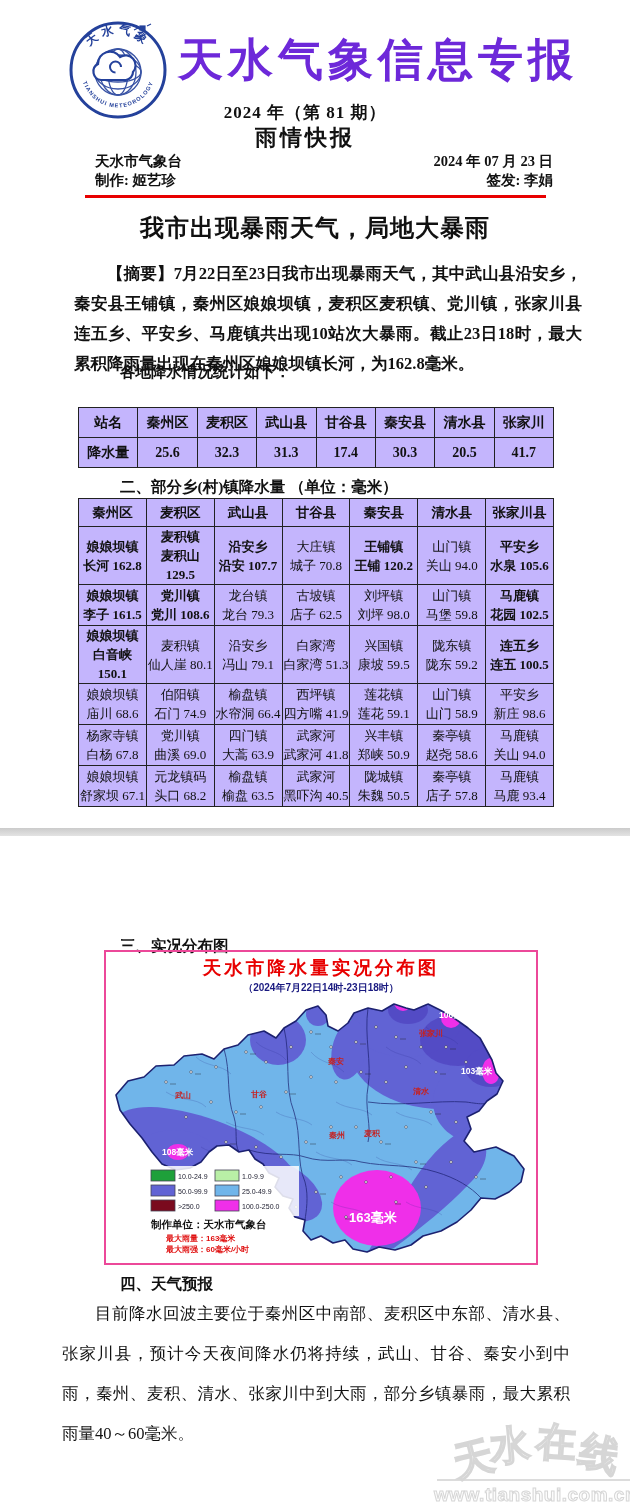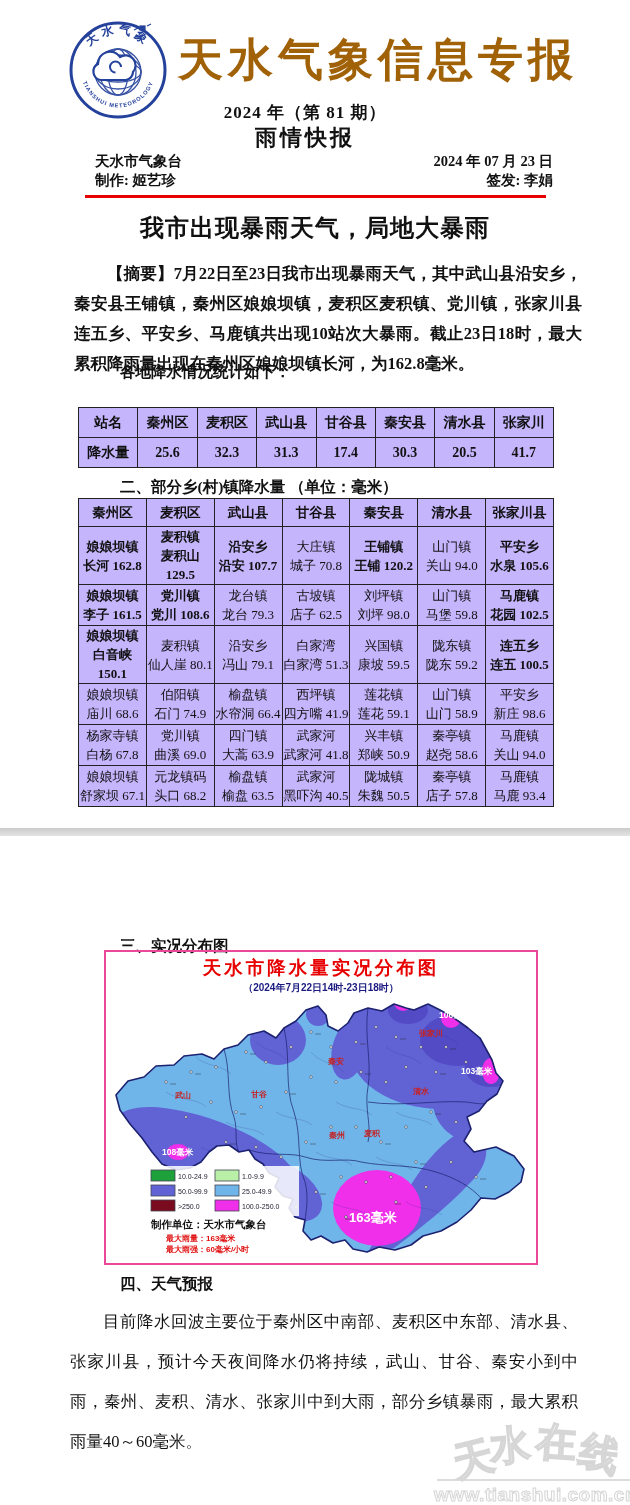--- a/index.html
+++ b/index.html
@@ -2,21 +2,21 @@
 <html><head>
 <meta charset="utf-8">
 <style>
   html,body{margin:0;padding:0;background:#fff;}
   .page{position:relative;width:630px;height:1505px;background:#fff;overflow:hidden;
         color:#111;font-family:"Liberation Serif","DejaVu Serif",serif;}
   
   .logo{position:absolute;top:16px;left:64px;width:108px;height:108px;}
   .masthead-title{position:absolute;top:30px;left:178px;width:392px;text-align:center;
         font-family:"Liberation Sans","DejaVu Sans",sans-serif;
-        font-size:45px;font-weight:bold;color:#a16207;letter-spacing:5px;white-space:nowrap;}
+        font-size:45px;font-weight:bold;color:#6d28d9;letter-spacing:5px;white-space:nowrap;}
   .issue-line{position:absolute;top:101px;left:0;width:610px;text-align:center;
         font-size:17px;font-weight:bold;letter-spacing:1px;}
   .report-type{position:absolute;top:123px;left:0;width:610px;text-align:center;
         font-size:22px;font-weight:bold;letter-spacing:3px;}
   .info-row{position:absolute;top:152px;left:95px;width:458px;display:flex;
         justify-content:space-between;font-size:14.5px;font-weight:bold;line-height:19px;}
   .info-right{text-align:right;}
   .red-rule{position:absolute;top:195px;left:85px;width:461px;height:3px;background:#e80000;}
   
   .headline{position:absolute;top:212px;left:0;width:630px;text-align:center;
@@ -37,21 +37,21 @@
         font-weight:normal;line-height:19px;padding:0;}
   #t2 td.b{font-weight:bold;}
   
   .page-divider{position:absolute;top:828px;left:0;width:630px;height:8px;
         background:linear-gradient(#cbcbcb,#e3e3e3);}
   
   .map-box{position:absolute;top:950px;left:104px;width:430px;height:311px;border:2px solid #ec4899;}
   .map-box svg{display:block;}
   
   .forecast{position:absolute;top:1294px;left:62px;width:508px;font-size:16.5px;
-        line-height:40px;text-align:justify;text-indent:2em;margin:8px;}
+        line-height:40px;text-align:justify;text-indent:2em;margin:0;}
   
   .watermark{position:absolute;top:1418px;left:428px;width:215px;text-align:center;}
   .wm-chars span{display:inline-block;font-size:40px;font-weight:bold;color:#fcfcfc;
         -webkit-text-stroke:1.5px #d6d6d6;font-family:"Liberation Sans",sans-serif;}
   .wm-c0{transform:rotate(-14deg) translateY(14px);}
   .wm-c1{transform:rotate(-5deg) translateY(0);}
   .wm-c2{transform:rotate(4deg) translateY(-3px);margin-left:6px;}
   .wm-c3{transform:rotate(15deg) translateY(9px);margin-left:6px;}
   .wm-line{height:2px;background:#dcdcdc;width:198px;margin:6px auto 3px;}
   .wm-url{font-size:19px;font-weight:bold;color:#fcfcfc;-webkit-text-stroke:1px #d6d6d6;

